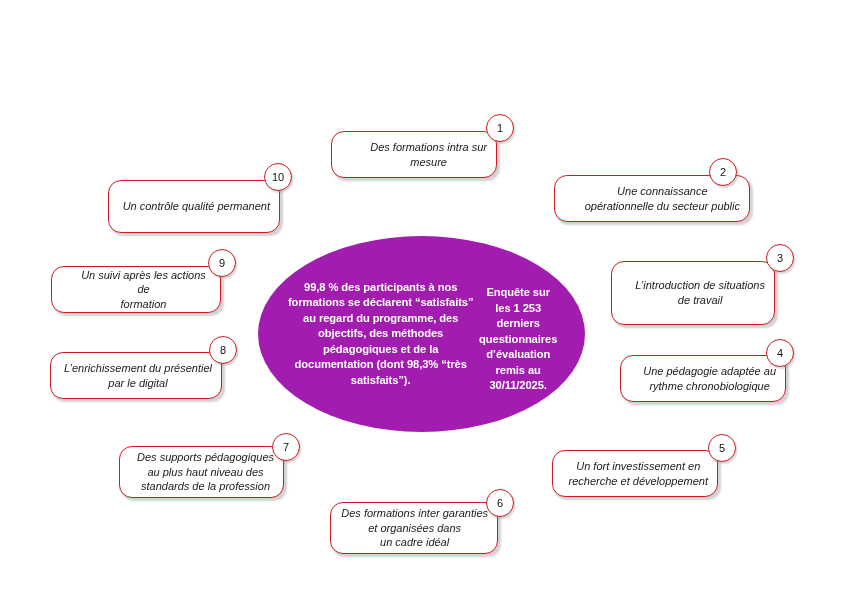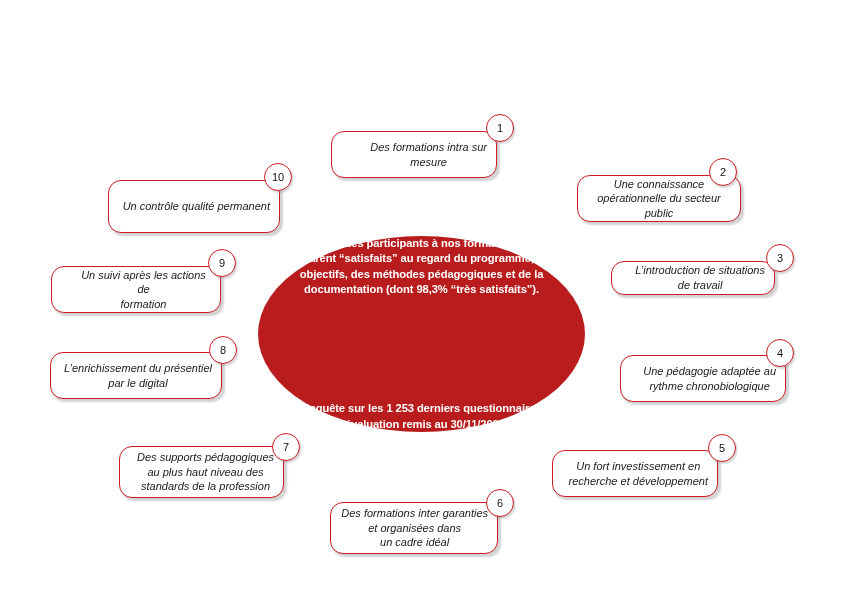--- a/index.html
+++ b/index.html
@@ -20,24 +20,24 @@
     background: #ffffff;
   }
 
   
   .center-ellipse {
     position: absolute;
     left: 258px;
     top: 236px;
     width: 327px;
     height: 196px;
-    background: #b91c1c;
+    background: #a21caf;
     border-radius: 50%;
     display: flex;
-    flex-direction: column;
+    flex-direction: row;
     align-items: center;
     justify-content: space-between;
     box-sizing: border-box;
     padding: 0 26px;
   }
   .center-para {
     color: #ffffff;
     font-weight: bold;
     font-size: 11.2px;
     line-height: 1.38;
@@ -98,29 +98,29 @@
   </div>
 
   <div class="callout" style="left:331px;top:131px;width:166px;height:47px;">
     <span class="callout-text">Des formations intra sur
 mesure</span>
   </div>
   <div class="badge" style="left:486px;top:114px;">
     <span>1</span>
   </div>
 
-  <div class="callout" style="left:554px;top:175px;width:164px;height:47px;margin-left:23px;">
+  <div class="callout" style="left:554px;top:175px;width:196px;height:47px;">
     <span class="callout-text">Une connaissance
 opérationnelle du secteur public</span>
   </div>
   <div class="badge" style="left:709px;top:158px;">
     <span>2</span>
   </div>
 
-  <div class="callout" style="left:611px;top:261px;width:164px;height:34px;">
+  <div class="callout" style="left:611px;top:261px;width:164px;height:64px;">
     <span class="callout-text">L’introduction de situations
 de travail</span>
   </div>
   <div class="badge" style="left:766px;top:244px;">
     <span>3</span>
   </div>
 
   <div class="callout" style="left:620px;top:355px;width:166px;height:47px;">
     <span class="callout-text">Une pédagogie adaptée au
 rythme chronobiologique</span>

